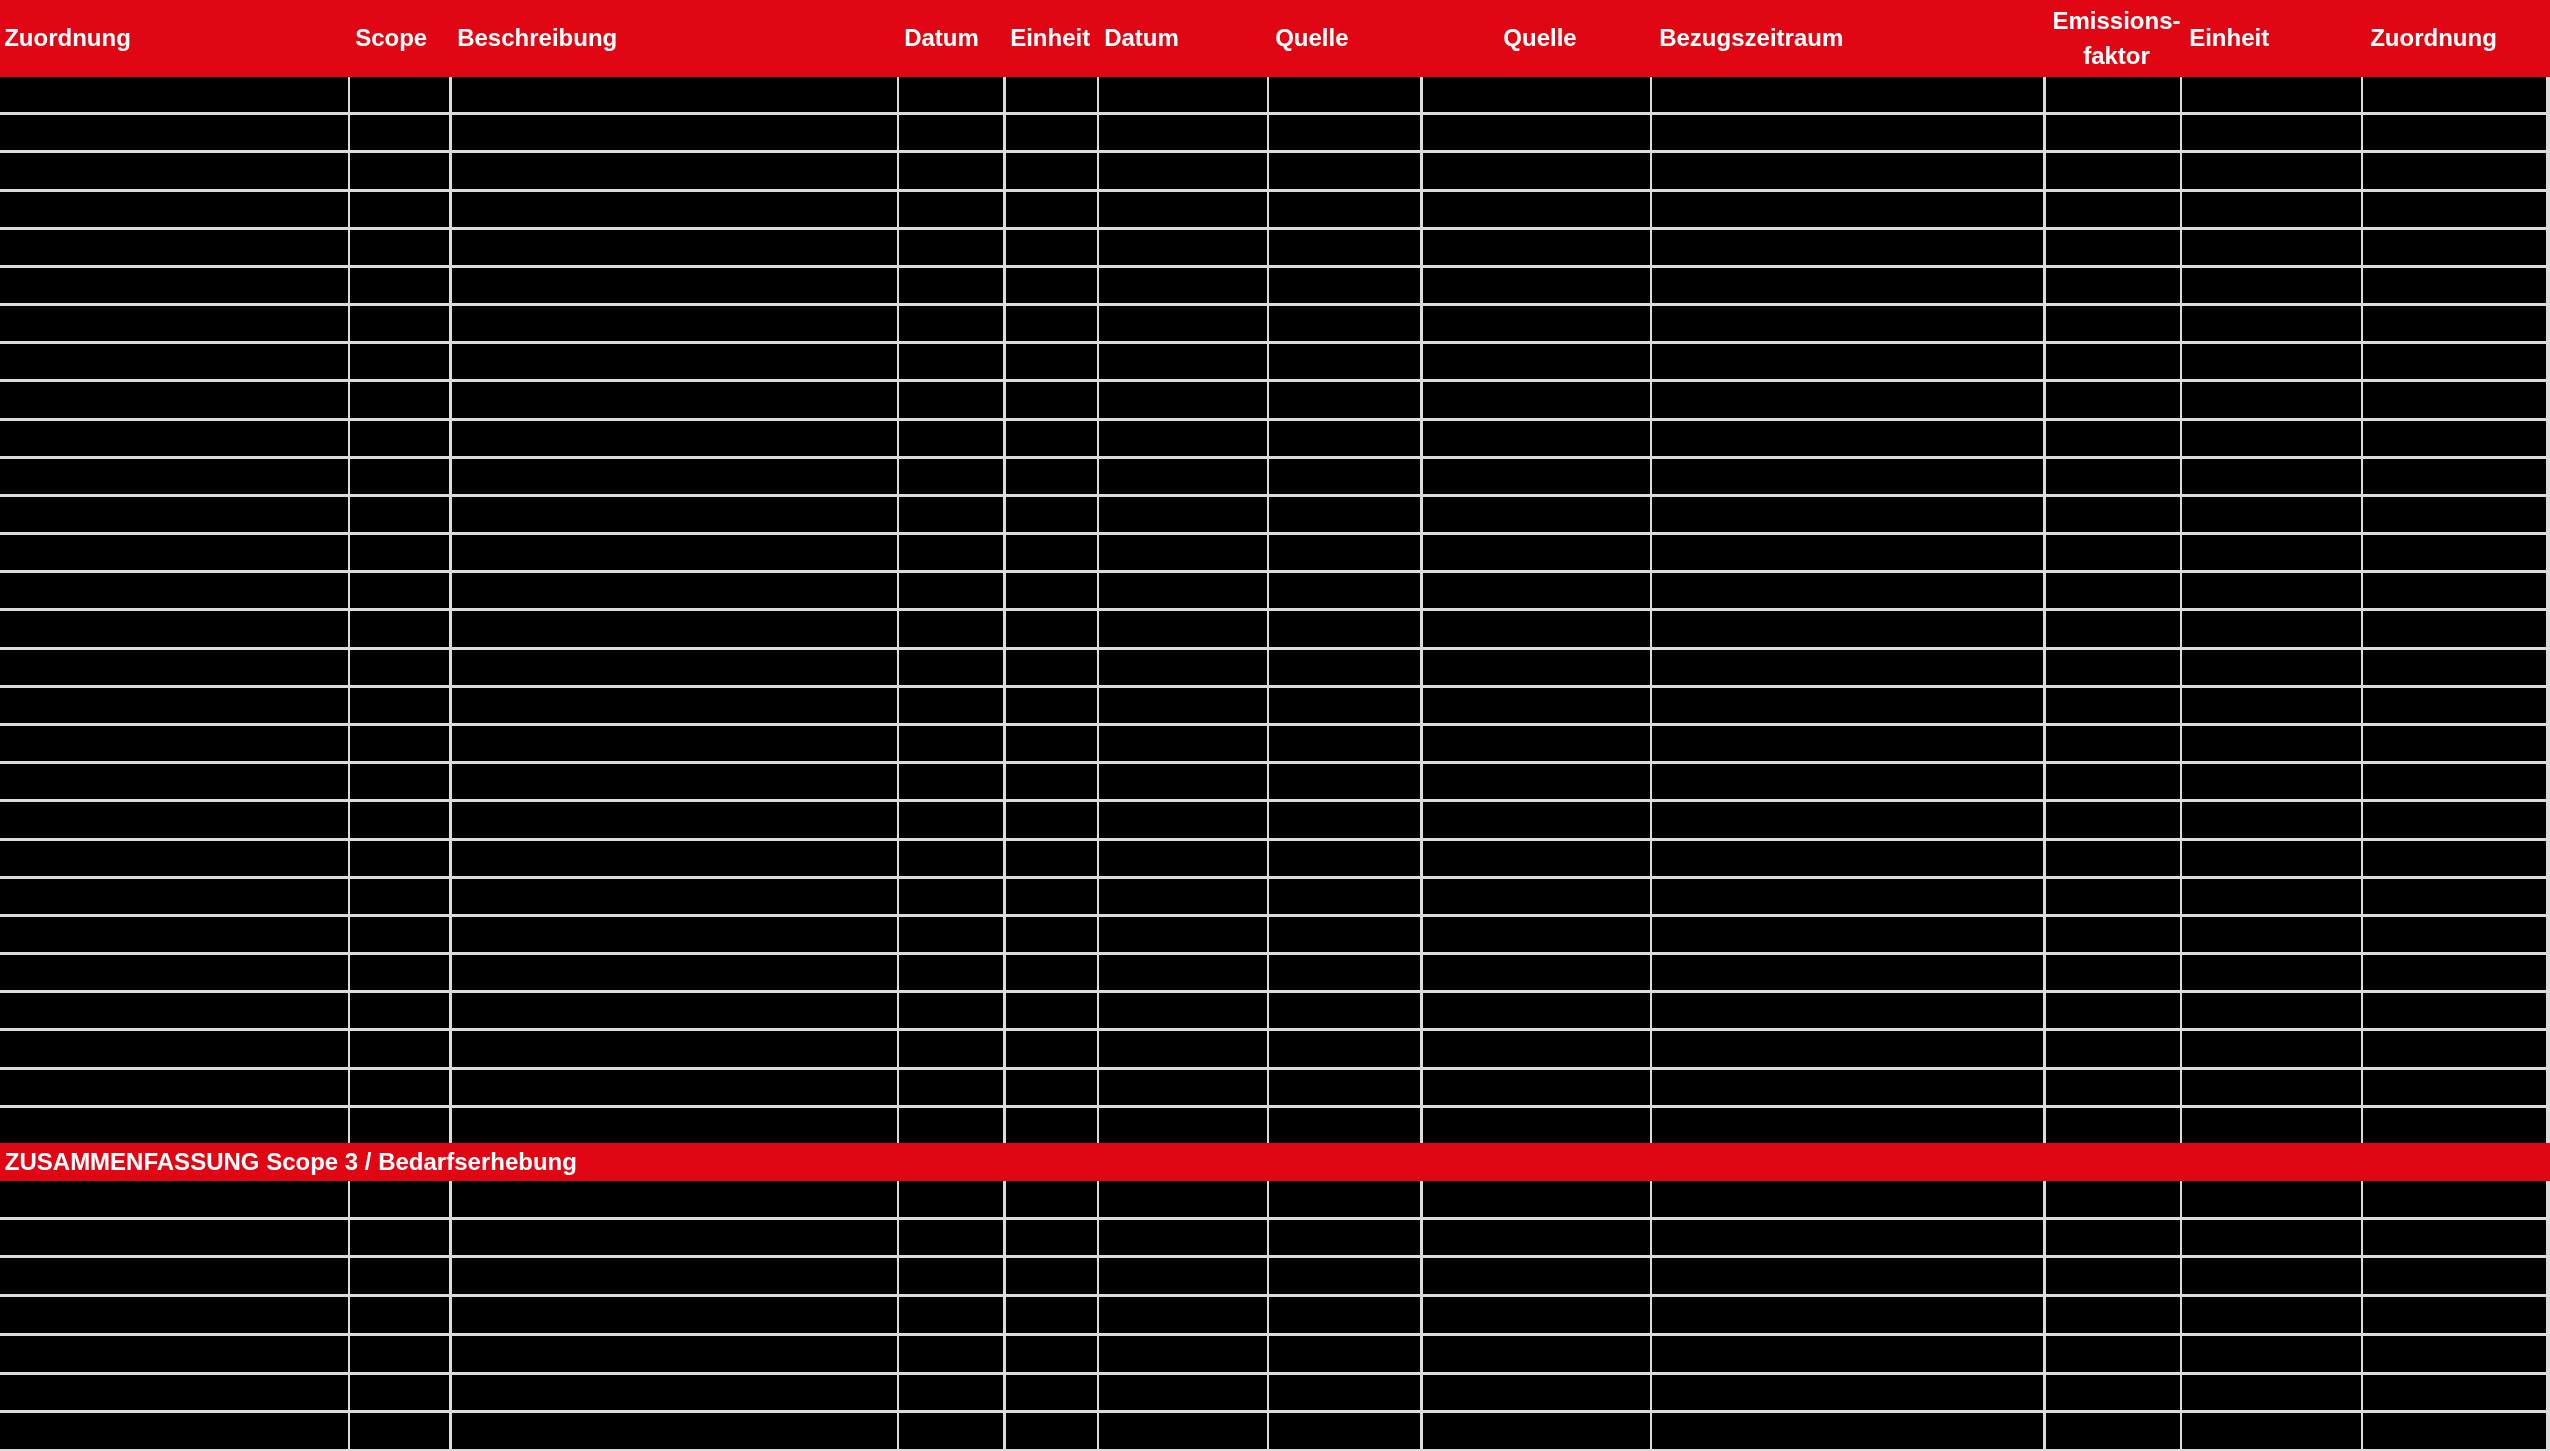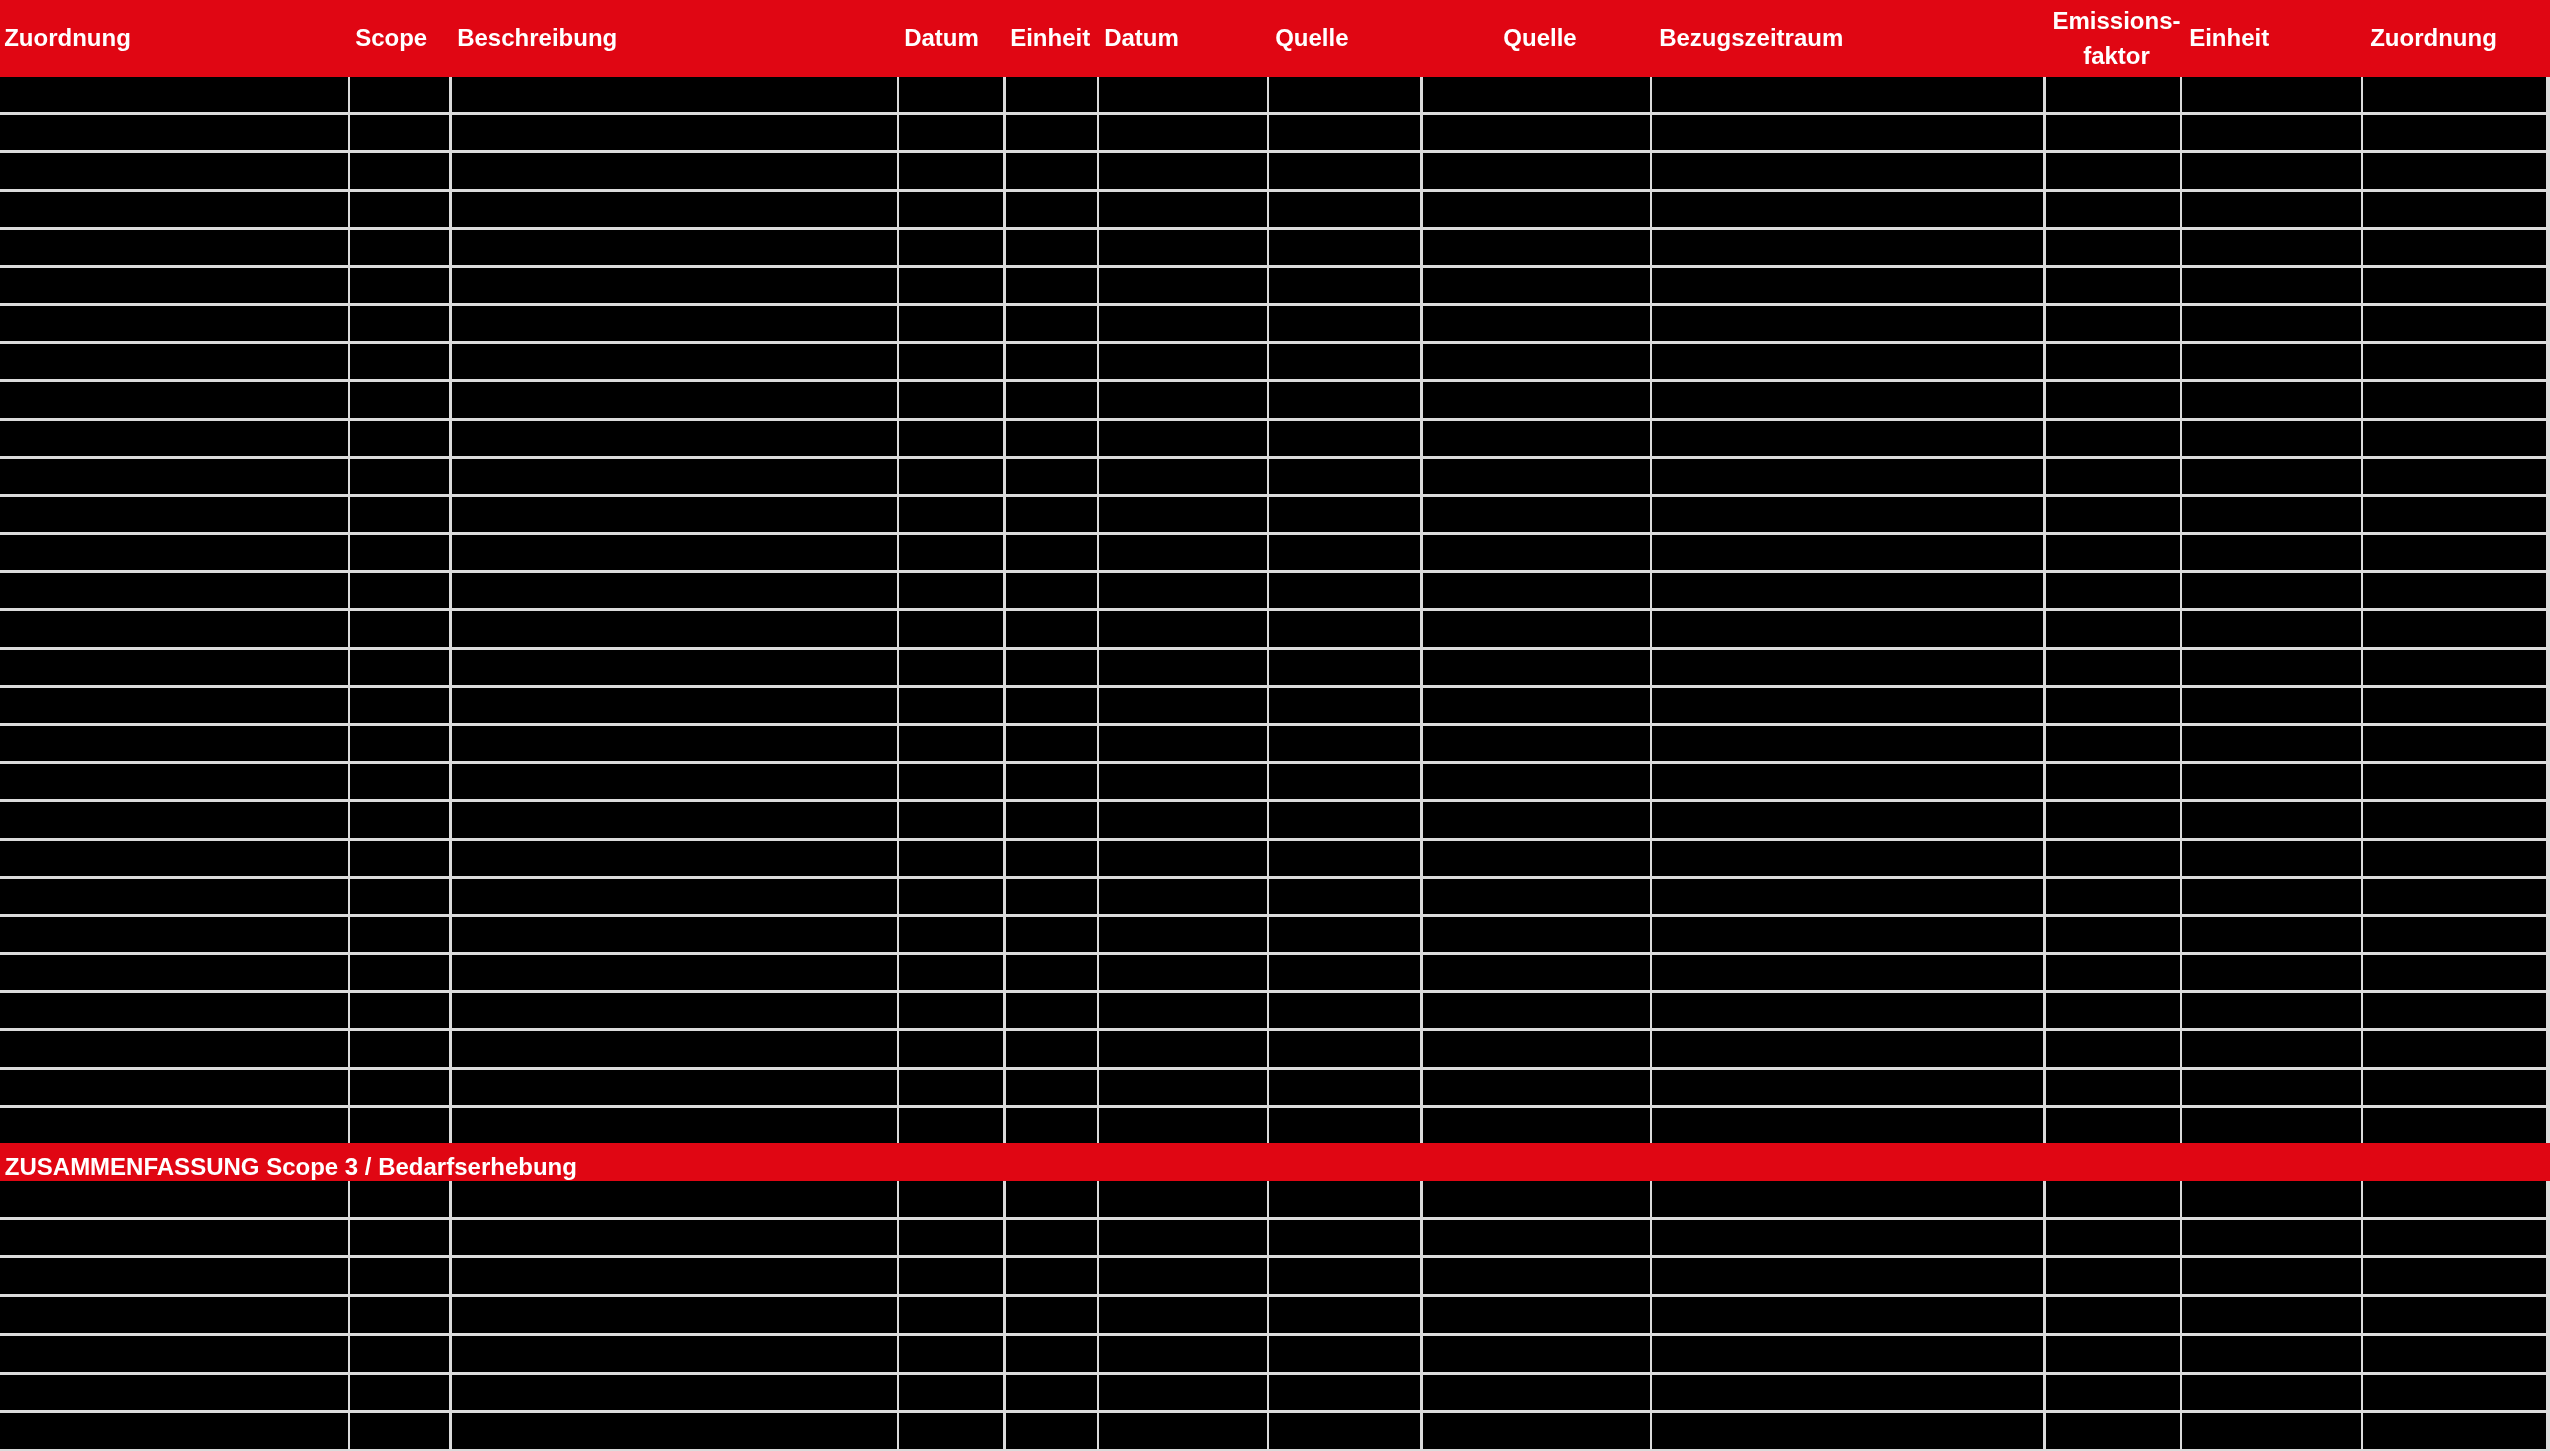--- a/index.html
+++ b/index.html
@@ -55,21 +55,21 @@
   .section-a { height: 1066px; grid-template-rows: repeat(28, 1fr); }
   .section-b { height: 268px;  grid-template-rows: repeat(7, 1fr); }
   .cell { background: var(--cell-black, #000000); }
   
   .summary-band {
     height: 38px;
     width: 2550px;
     box-sizing: border-box;
     background: var(--header-red, #E00613);
     display: flex;
-    align-items: flex-end;
+    align-items: center;
     padding-left: 4.8px;
     color: var(--text-white, #FFFFFF);
     font-weight: 700;
     font-size: 24px;
   }
   .bottom-border {
     height: 2.4px;
     width: 2550px;
     background: var(--gridline-gray, #DBDBDB);
   }

